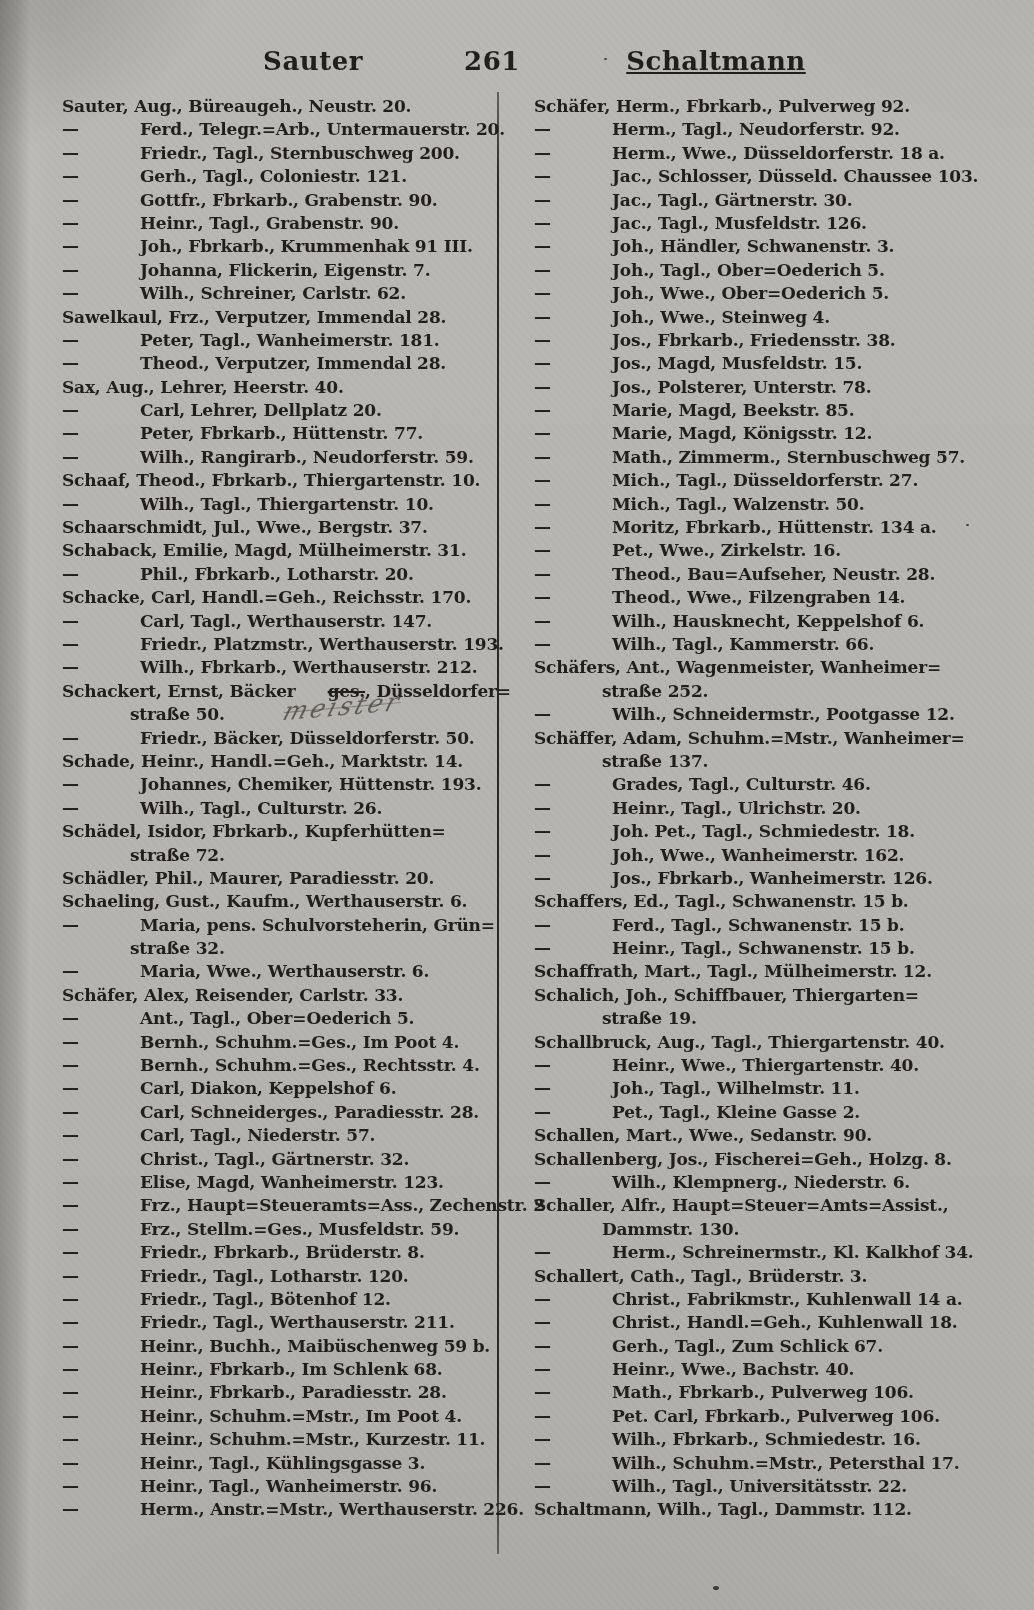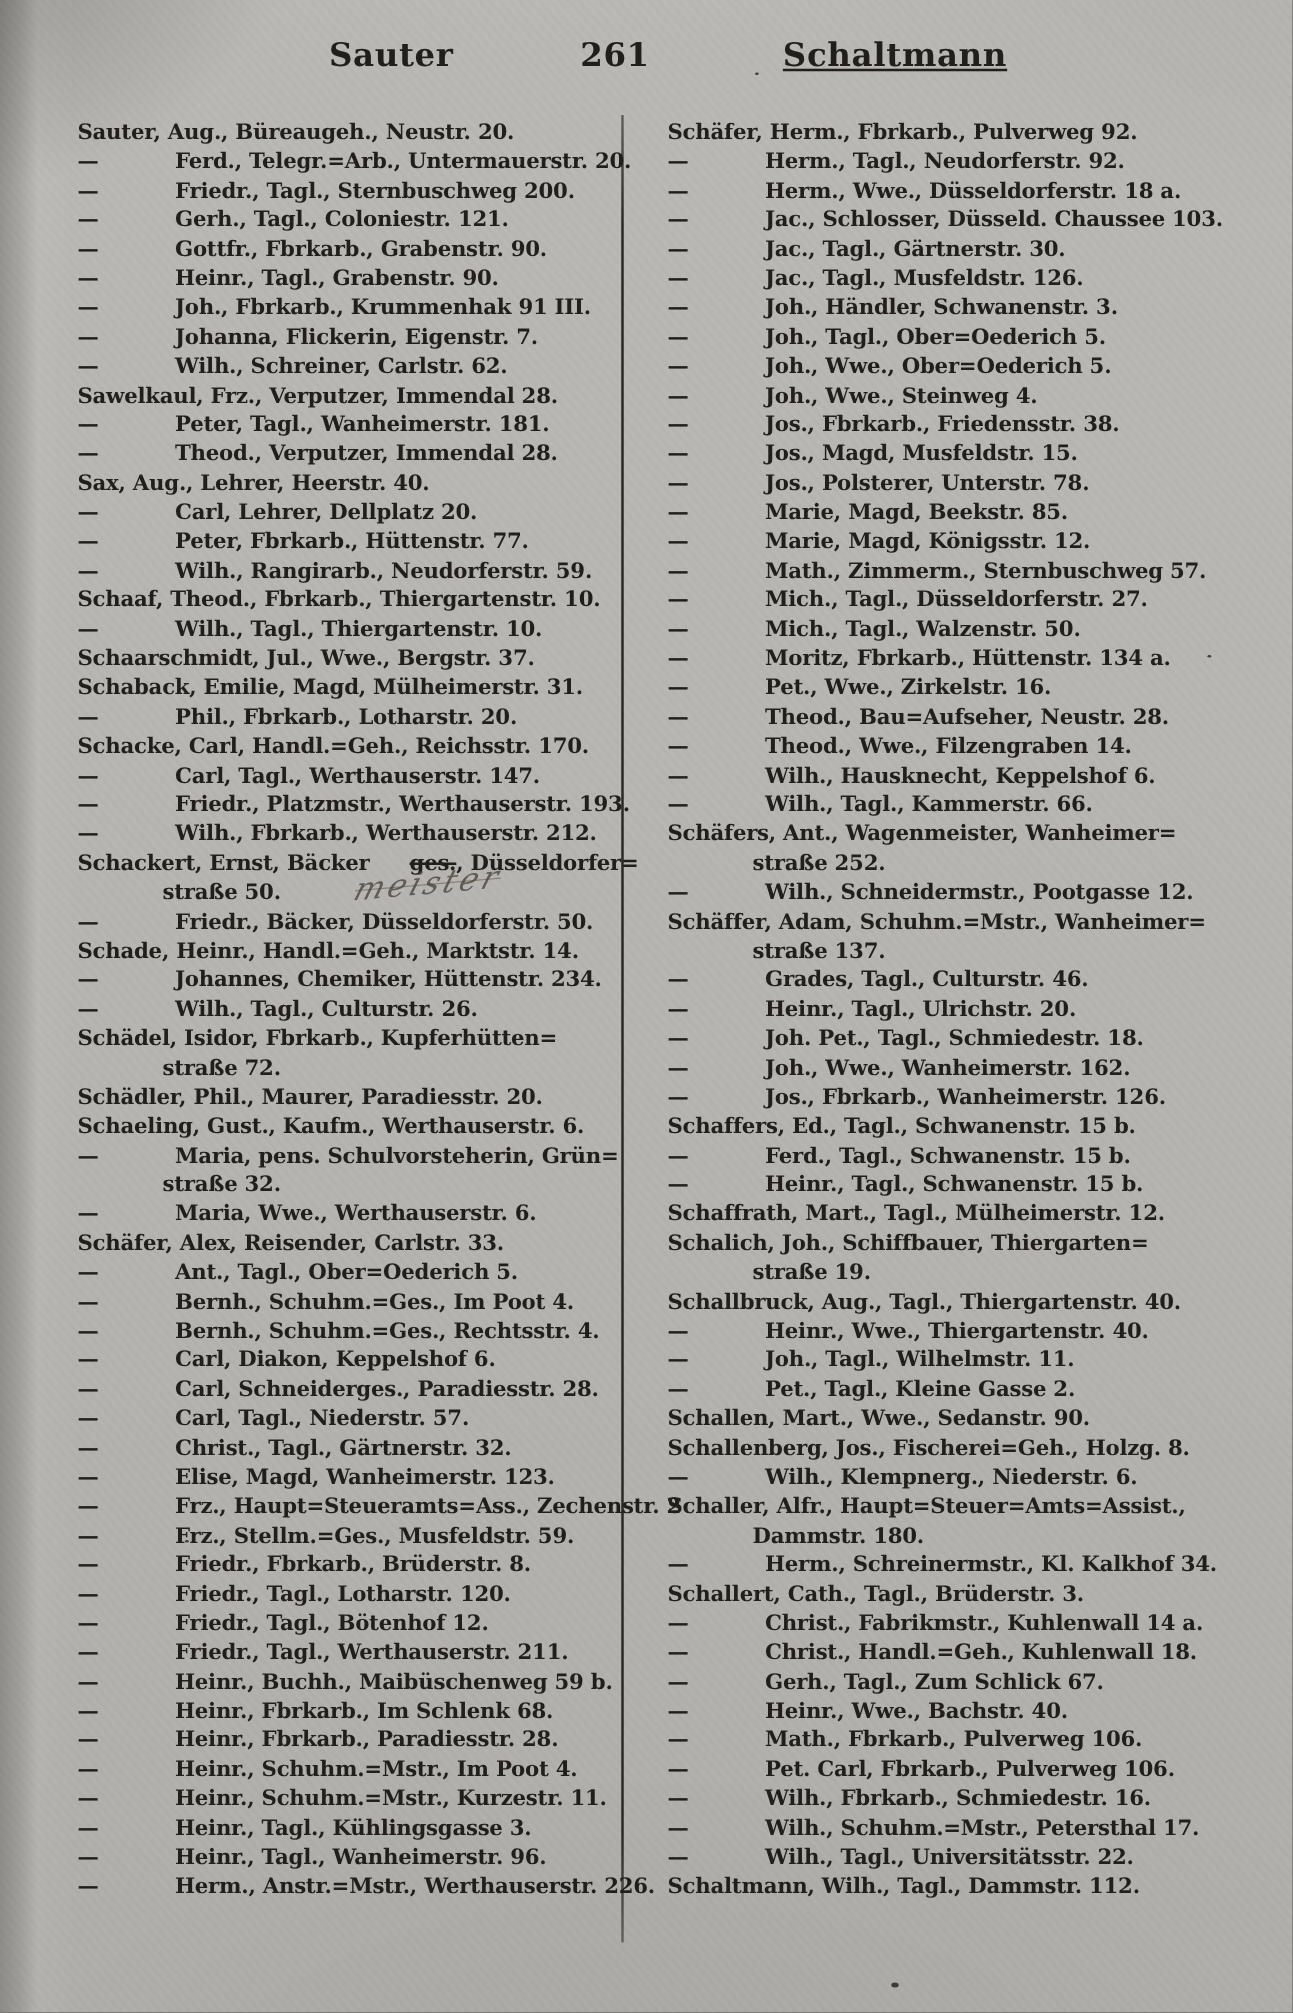--- a/index.html
+++ b/index.html
@@ -11,21 +11,21 @@
     color:#211e1b;
     font-family:"DejaVu Serif", serif;
     background:
       linear-gradient(90deg, rgba(0,0,0,.20) 0px, rgba(0,0,0,.10) 16px, rgba(255,255,255,.04) 30px, rgba(0,0,0,0) 62px),
       radial-gradient(ellipse 420px 330px at -40px -60px, rgba(0,0,0,.22), rgba(0,0,0,0) 65%),
       radial-gradient(ellipse 700px 500px at 105% -10%, rgba(0,0,0,.05), rgba(0,0,0,0) 70%),
       radial-gradient(ellipse 800px 600px at 50% 115%, rgba(0,0,0,.06), rgba(0,0,0,0) 75%),
       repeating-linear-gradient(49deg, rgba(0,0,0,.012) 0 3px, rgba(255,255,255,.015) 3px 6px),
       linear-gradient(180deg,#bab8b4 0%, #b6b4b0 55%, #b0aeaa 100%);
   }
-  .header{position:absolute;top:30px;left:0;width:100%;height:36px;}
+  .header{position:absolute;top:46px;left:0;width:100%;height:36px;}
   .header span{
     position:absolute;transform:translateX(-50%);
     font-weight:700;font-size:26px;letter-spacing:.5px;white-space:nowrap;
   }
   .hdr-left{left:313px;}
   .hdr-num{left:492px;letter-spacing:2px;}
   .hdr-right{left:716px;text-decoration:underline;}
   .divider{
     position:absolute;left:497px;top:92px;width:2px;height:1462px;
     background:linear-gradient(180deg, rgba(30,28,25,.55), #2b2926 6%, #2b2926 94%, rgba(30,28,25,.5));
@@ -144,21 +144,21 @@
         <div class="l1"><span>Schackert, Ernst, Bäcker</span><span class="strike">ges.</span><span>, Düsseldorfer=</span></div>
         <div class="l2">straße 50.</div>
       </div>
       <div class="entry">
         <div class="l1"><span class="dash">—</span><span>Friedr., Bäcker, Düsseldorferstr. 50.</span></div>
       </div>
       <div class="entry">
         <div class="l1"><span>Schade, Heinr., Handl.=Geh., Marktstr. 14.</span></div>
       </div>
       <div class="entry">
-        <div class="l1"><span class="dash">—</span><span>Johannes, Chemiker, Hüttenstr. 234.</span></div>
+        <div class="l1"><span class="dash">—</span><span>Johannes, Chemiker, Hüttenstr. 193.</span></div>
       </div>
       <div class="entry">
         <div class="l1"><span class="dash">—</span><span>Wilh., Tagl., Culturstr. 26.</span></div>
       </div>
       <div class="entry">
         <div class="l1"><span>Schädel, Isidor, Fbrkarb., Kupferhütten=</span></div>
         <div class="l2">straße 72.</div>
       </div>
       <div class="entry">
         <div class="l1"><span>Schädler, Phil., Maurer, Paradiesstr. 20.</span></div>
@@ -374,21 +374,21 @@
         <div class="l1"><span>Schallen, Mart., Wwe., Sedanstr. 90.</span></div>
       </div>
       <div class="entry">
         <div class="l1"><span>Schallenberg, Jos., Fischerei=Geh., Holzg. 8.</span></div>
       </div>
       <div class="entry">
         <div class="l1"><span class="dash">—</span><span>Wilh., Klempnerg., Niederstr. 6.</span></div>
       </div>
       <div class="entry">
         <div class="l1"><span>Schaller, Alfr., Haupt=Steuer=Amts=Assist.,</span></div>
-        <div class="l2">Dammstr. 180.</div>
+        <div class="l2">Dammstr. 130.</div>
       </div>
       <div class="entry">
         <div class="l1"><span class="dash">—</span><span>Herm., Schreinermstr., Kl. Kalkhof 34.</span></div>
       </div>
       <div class="entry">
         <div class="l1"><span>Schallert, Cath., Tagl., Brüderstr. 3.</span></div>
       </div>
       <div class="entry">
         <div class="l1"><span class="dash">—</span><span>Christ., Fabrikmstr., Kuhlenwall 14 a.</span></div>
       </div>

